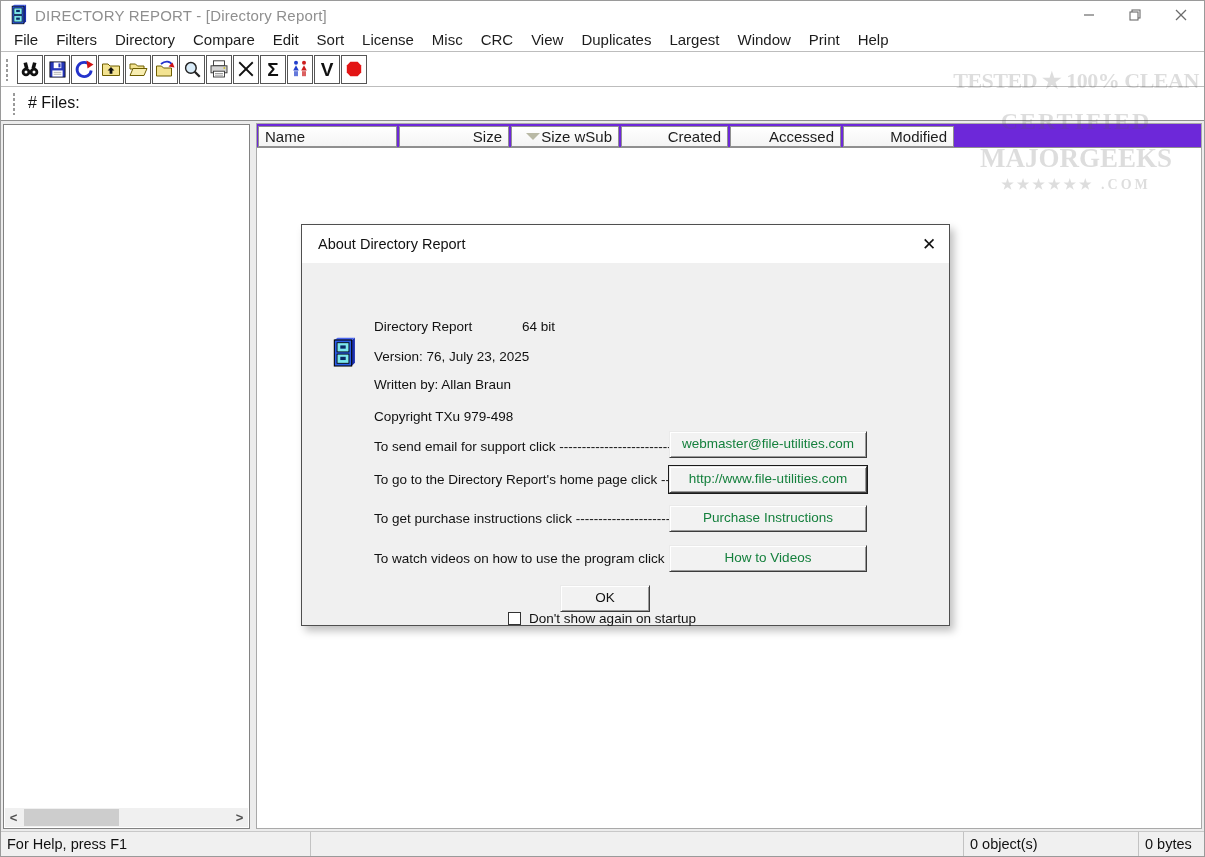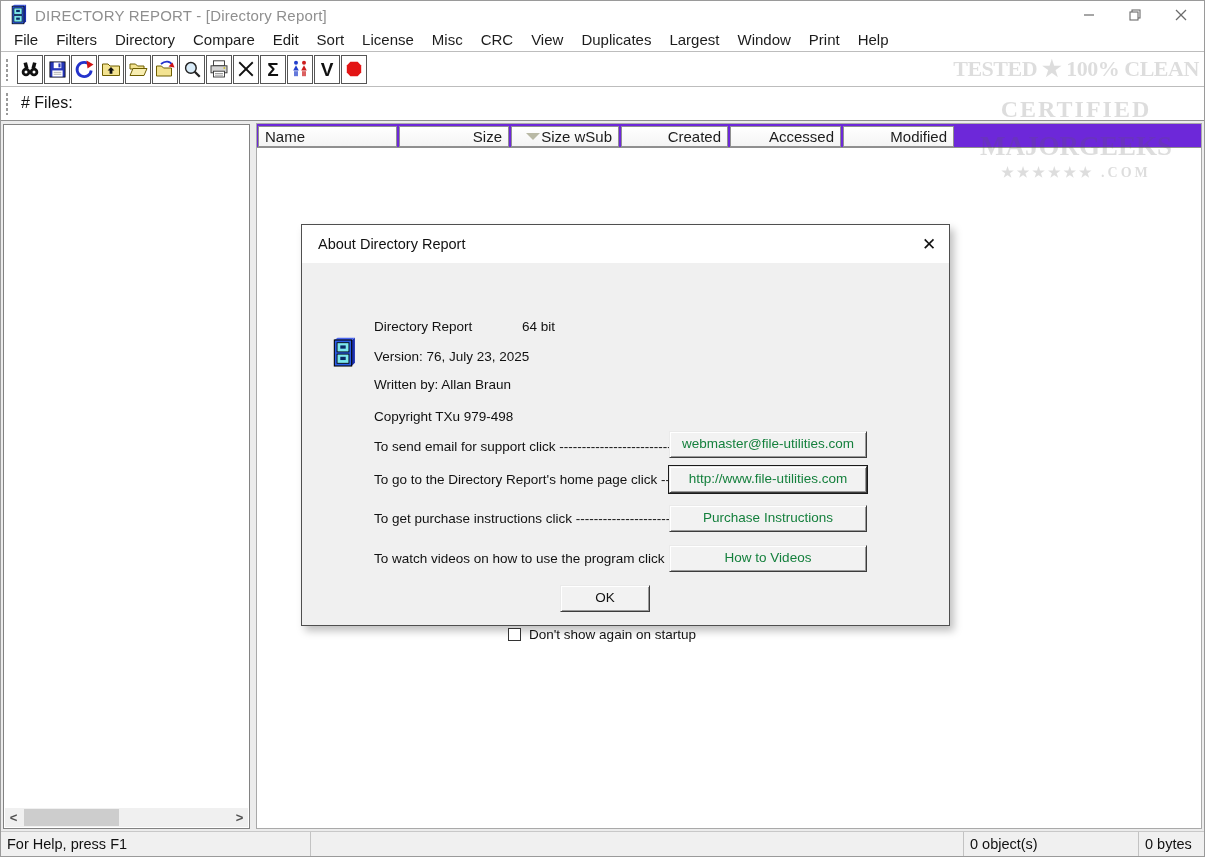--- a/index.html
+++ b/index.html
@@ -23,21 +23,21 @@
   
   .toolbar { height:35px; background:#fff; border-bottom:1px solid #bdbdbd; display:flex; align-items:center; }
   .grip { width:10px; height:24px; margin-left:2px; background-image:radial-gradient(#9a9a9a 1px, transparent 1.2px);
           background-size:4px 5px; background-position:2px 1px; background-repeat:repeat-y; }
   .tb-btn { width:26px; height:29px; border:1px solid #565656; background:#fff; margin-right:1px;
             display:flex; align-items:center; justify-content:center; }
   .tb-btn .glyph { font-size:19px; font-weight:600; color:#111; line-height:1; }
   .tb-btn svg { display:block; }
 
   
-  .filesbar { height:32px; background:#fff; display:flex; align-items:center; }
+  .filesbar { height:32px; background:#fff; display:flex; align-items:center;padding-left:7px; }
   .filesbar .label { font-size:16px; color:#111; margin-left:8px; }
 
   
   .main { position:absolute; top:119px; left:0; right:0; bottom:25px; background:#ececec;
           border-top:1px solid #8f8f8f; }
   .tree-panel { position:absolute; left:2px; top:3px; width:247px; bottom:2px; background:#fff;
                 border:1px solid #828282; }
   .hscroll { position:absolute; left:1px; right:1px; bottom:1px; height:19px; background:#f0f0f0;
              display:flex; align-items:center; }
   .hs-arrow { width:17px; height:19px; display:flex; align-items:center; justify-content:center;
@@ -68,37 +68,37 @@
              color:#15803d; text-align:center; line-height:24px;
              border-top:1px solid #eaeaea; border-left:1px solid #eaeaea;
              border-right:1px solid #3c3c3c; border-bottom:1px solid #3c3c3c;
              box-shadow:inset 1px 1px 0 #ffffff, inset -1px -1px 0 #9a9a9a; }
   .dlg-btn.focused { outline:1px solid #1a1a1a; outline-offset:0; }
   .ok-btn { position:absolute; left:258px; top:322px; width:90px; height:27px; background:#f2f2f2;
             font-size:13.5px; color:#111; text-align:center; line-height:24px;
             border-top:1px solid #eaeaea; border-left:1px solid #eaeaea;
             border-right:1px solid #3c3c3c; border-bottom:1px solid #3c3c3c;
             box-shadow:inset 1px 1px 0 #ffffff, inset -1px -1px 0 #9a9a9a; }
-  .chk-row { position:absolute; left:206px; top:364px; display:flex; align-items:center; }
+  .chk-row { position:absolute; left:206px; top:348px; display:flex; align-items:center; }
   .checkbox { width:13px; height:13px; background:#fff; border:1px solid #333; margin-right:8px; }
 
   
   .statusbar { position:absolute; left:0; right:0; bottom:0; height:25px; background:#f0f0f0;
                border-top:1px solid #c8c8c8; display:flex; align-items:center; font-size:14.5px; color:#111; }
   .sb-pane { height:100%; display:flex; align-items:center; padding:0 6px; border-right:1px solid #c3c3c3; }
   .sb-help { width:310px; }
   .sb-mid { width:653px; }
   .sb-objects { width:175px; }
   .sb-bytes { flex:1; border-right:none; }
 
   
   .watermark { position:absolute; top:55px; right:2px; width:252px; height:142px; z-index:300;
                pointer-events:none; text-align:center; color:#5a5a5a; opacity:.20;
                font-family:"Liberation Serif", serif; font-weight:700; }
-  .wm1 { font-size:22px; letter-spacing:-.5px; }
+  .wm1 { font-size:22px; letter-spacing:-.5px;margin-top:12px; }
   .wm2 { font-size:24px; margin-top:14px; letter-spacing:2px; }
   .wm3 { font-size:27px; margin-top:8px; letter-spacing:0; }
   .wm4 { font-size:14px; margin-top:2px; letter-spacing:3px; }
 </style>
 </head>
 <body>
 
 <div class="titlebar">
   <span class="app-icon">
     <svg width="18" height="22" viewBox="0 0 24 30">

